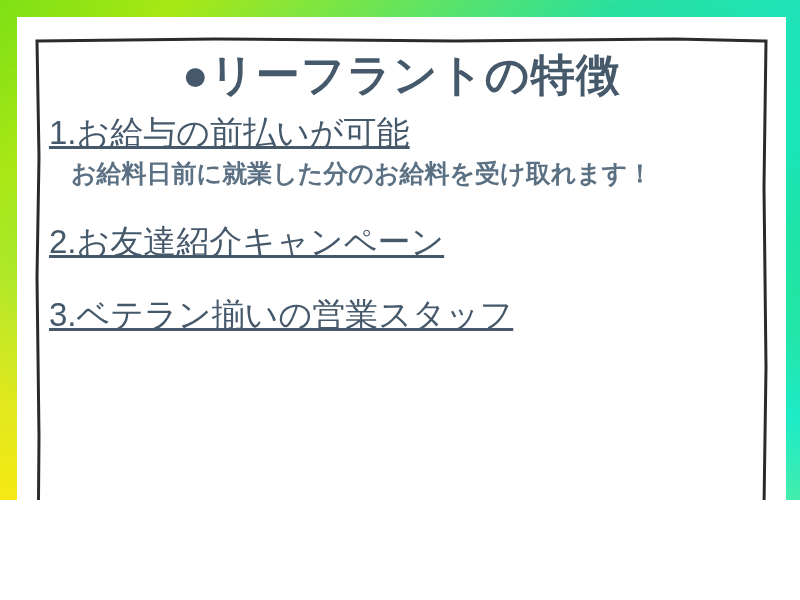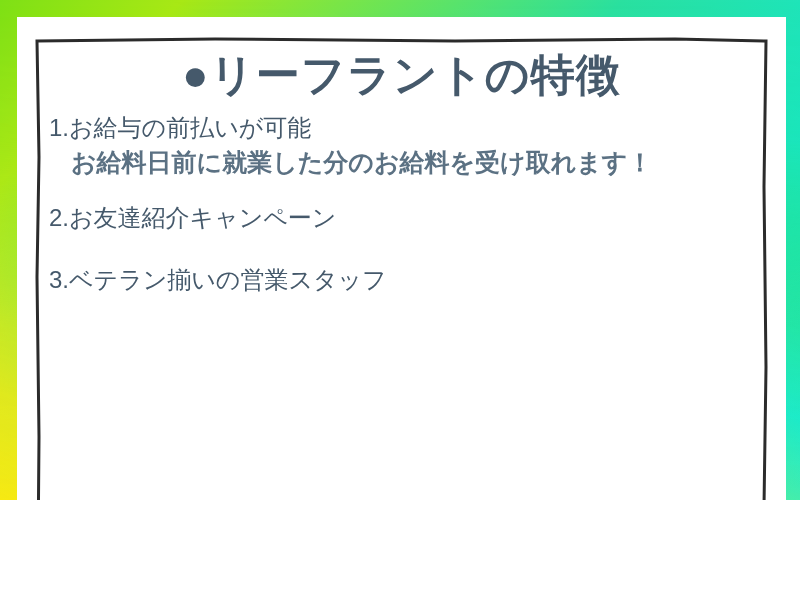--- a/index.html
+++ b/index.html
@@ -88,31 +88,32 @@
     letter-spacing: 1px;
     padding-top: 16px;
     color: #45596b;
     white-space: nowrap;
   }
 
   .items { padding: 0 0 0 0; }
 
   .item { margin-top: 0; }
   .item-1 { margin-top: 17px; }
-  .item-2 { margin-top: 24px; }
+  .item-2 { margin-top: 32px; }
   .item-3 { margin-top: 30px; }
 
   .item-heading {
-    font-size: 24px;
+    font-size: 33px;
     font-weight: normal;
     line-height: 1.18;
     letter-spacing: 0px;
     padding-left: 14px;
     white-space: nowrap;
     color: #45596b;
+    text-decoration: underline;
   }
 
   .item-body {
     font-size: 25px;
     font-weight: bold;
     line-height: 1.35;
     padding-left: 36px;
     padding-top: 4px;
     color: #5b7183;
     white-space: nowrap;

